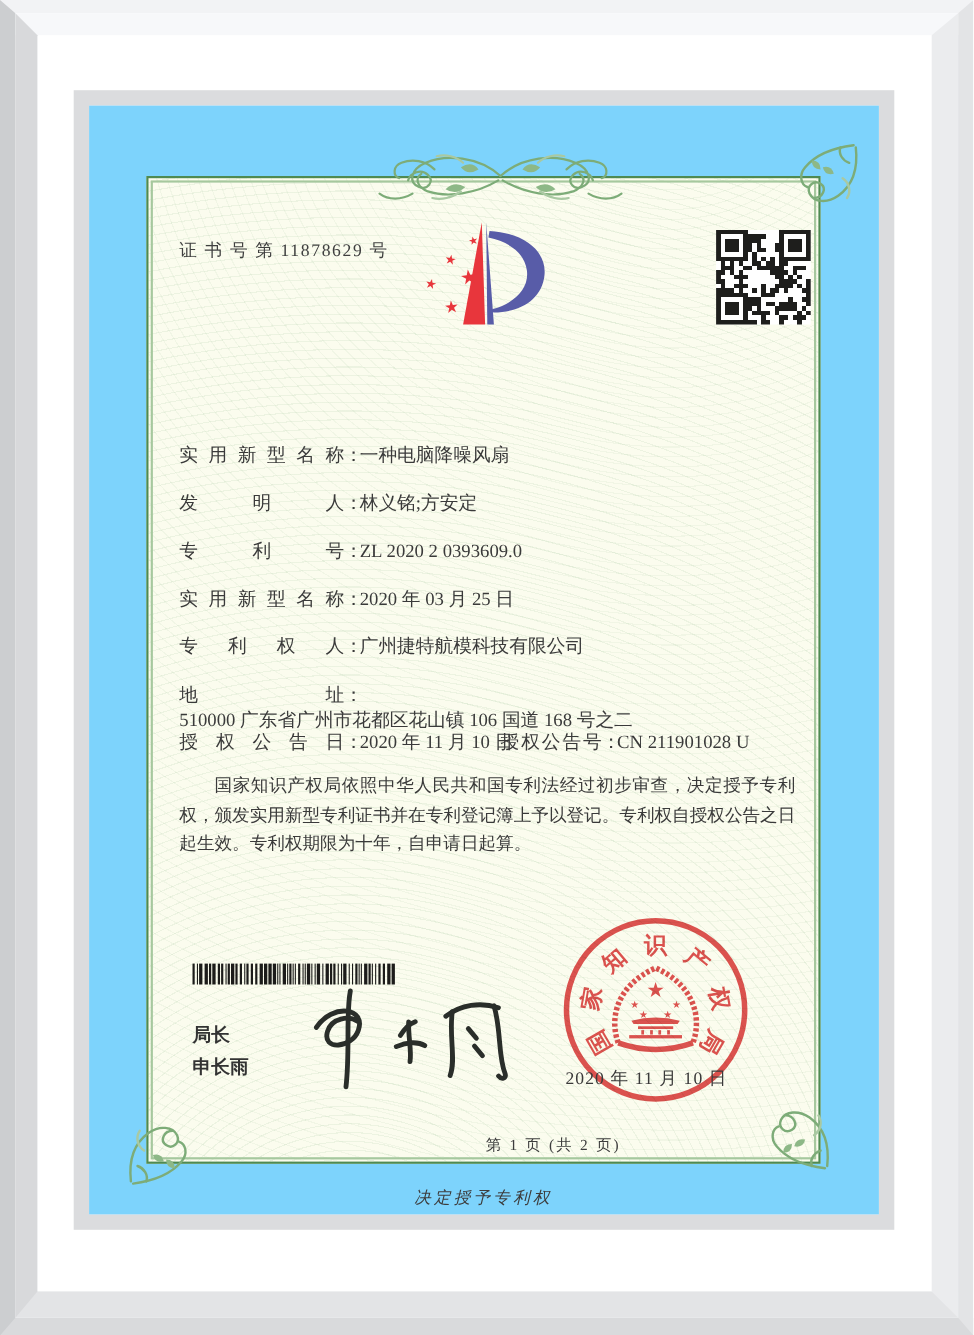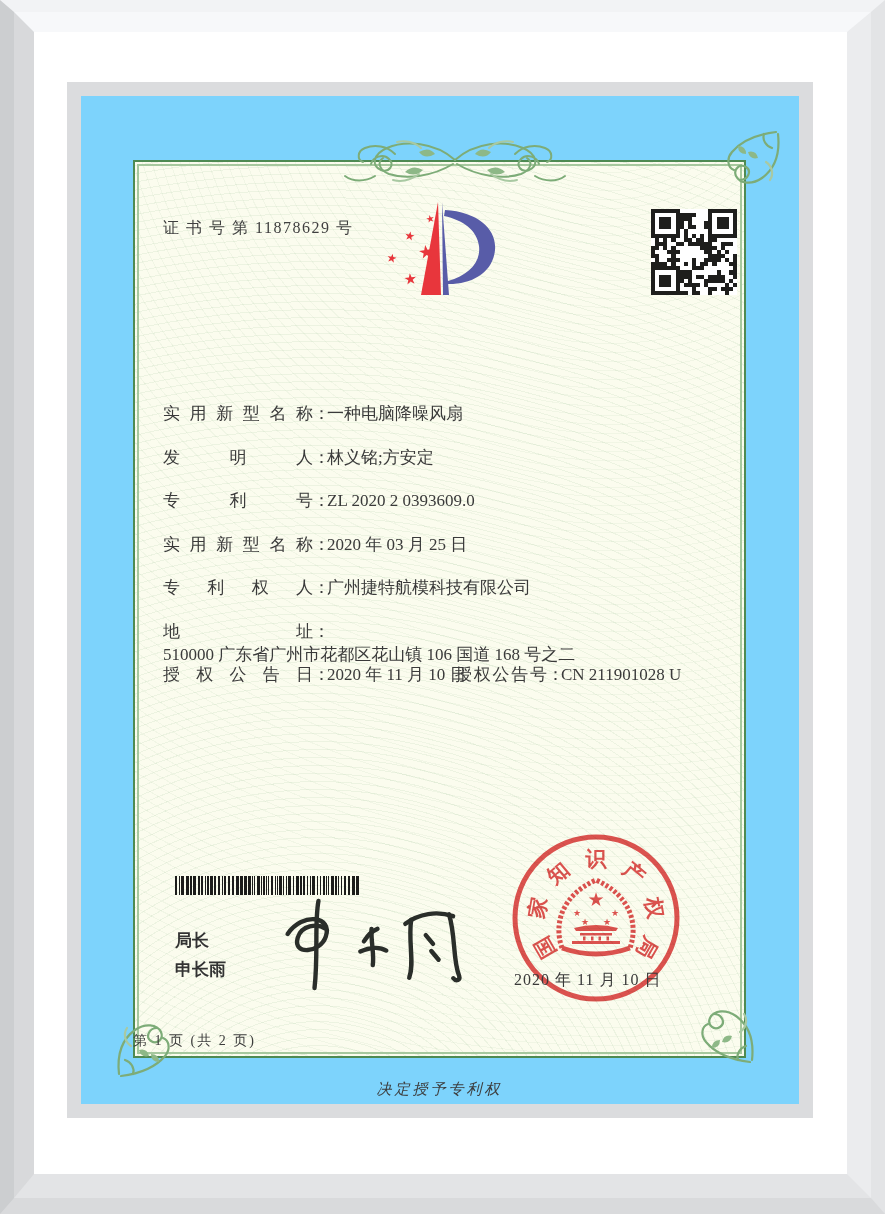--- a/index.html
+++ b/index.html
@@ -37,21 +37,21 @@
   .fpair2 .flabel{width:92px;font-family:Liberation Mono, monospace;}
   .paras{position:absolute;left:82px;top:606px;width:560px;font-size:16px;line-height:26.5px;
          text-align:justify;color:#3a3a3a;}
   .paras p{margin:0;text-indent:2em;}
   .barcode{position:absolute;left:94px;top:780px;width:186px;height:19px;display:flex;align-items:stretch;}
   .barcode div{height:100%;}
   .signer{position:absolute;left:94px;top:830px;font-size:17px;line-height:29px;color:#333;font-weight:bold;}
   .signature{position:absolute;left:187px;top:795px;width:210px;height:105px;transform:rotate(-2deg);}
   .seal{position:absolute;left:427px;top:734px;width:176px;height:176px;mix-blend-mode:multiply;opacity:.92;}
   .seal-date{left:433px;top:874px;font-size:16px;letter-spacing:1px;color:#3a3a3a;z-index:1;}
-  .page-info{left:52px;top:936px;width:740px;font-size:14px;color:#3c3c3c;letter-spacing:2px;}
+  .page-info{left:52px;top:936px;width:740px;text-align:center;font-size:14px;color:#3c3c3c;letter-spacing:2px;}
   .back-note{left:52px;top:984px;width:613px;text-align:center;font-size:15px;color:#3c3c3c;
              letter-spacing:3px;font-style:italic;}
 </style>
 </head>
 <body>
 
 <div class="stage">
   <div class="bevel-a"></div>
   <div class="bevel-b"></div>
   <div class="mat-band"></div>
@@ -395,20 +395,21 @@
       </div>
       <div class="frow">
         <span class="flabel">授权公告日</span><span class="fcolon">：</span><span class="fvalue">2020 年 11 月 10 日</span>
         <span class="fpair2">
           <span class="flabel">授权公告号</span><span class="fcolon">：</span><span class="fvalue">CN 211901028 U</span>
         </span>
       </div>
     </div>
 
     <div class="paras">
+      <p>国家知识产权局依照中华人民共和国专利法经过初步审查，决定授予专利权，颁发实用新型专利证书并在专利登记簿上予以登记。专利权自授权公告之日起生效。专利权期限为十年，自申请日起算。</p>
     </div>
 
     <div class="barcode" id="barcode">
         <div style="width: 2px; background: rgb(28, 28, 26);"></div>
         <div style="width: 2px;"></div>
         <div style="width: 1px; background: rgb(28, 28, 26);"></div>
         <div style="width: 1px;"></div>
         <div style="width: 3px; background: rgb(28, 28, 26);"></div>
         <div style="width: 2px;"></div>
         <div style="width: 3px; background: rgb(28, 28, 26);"></div>

